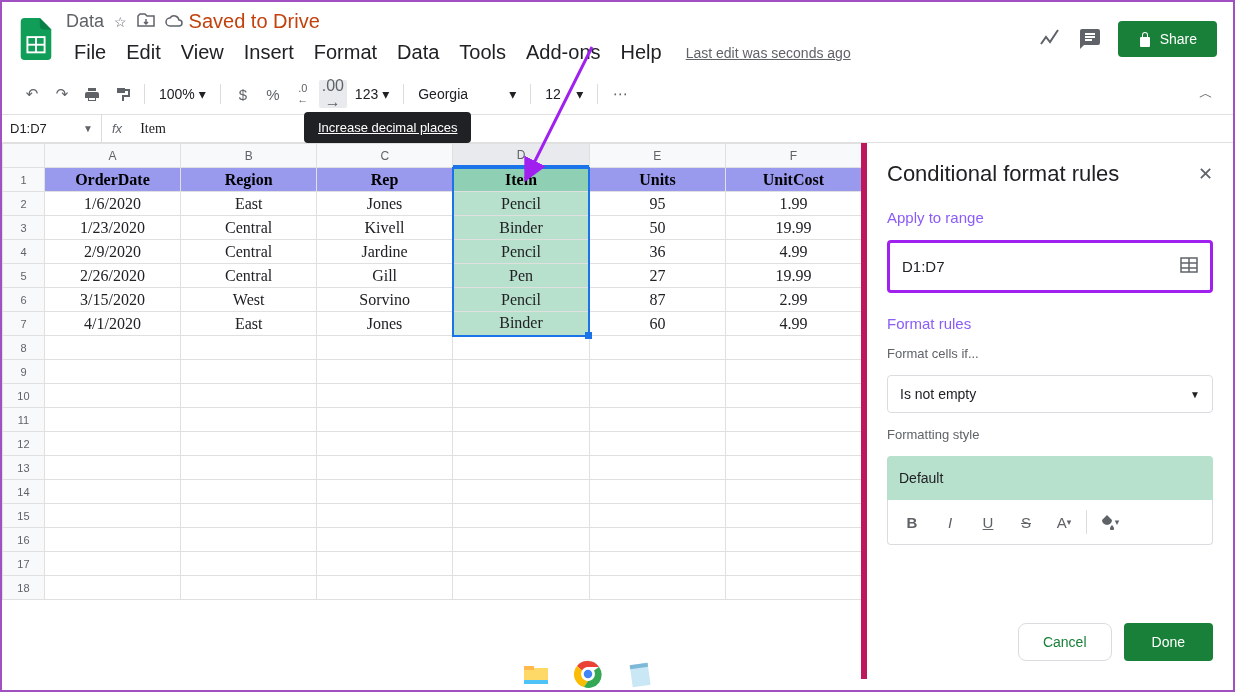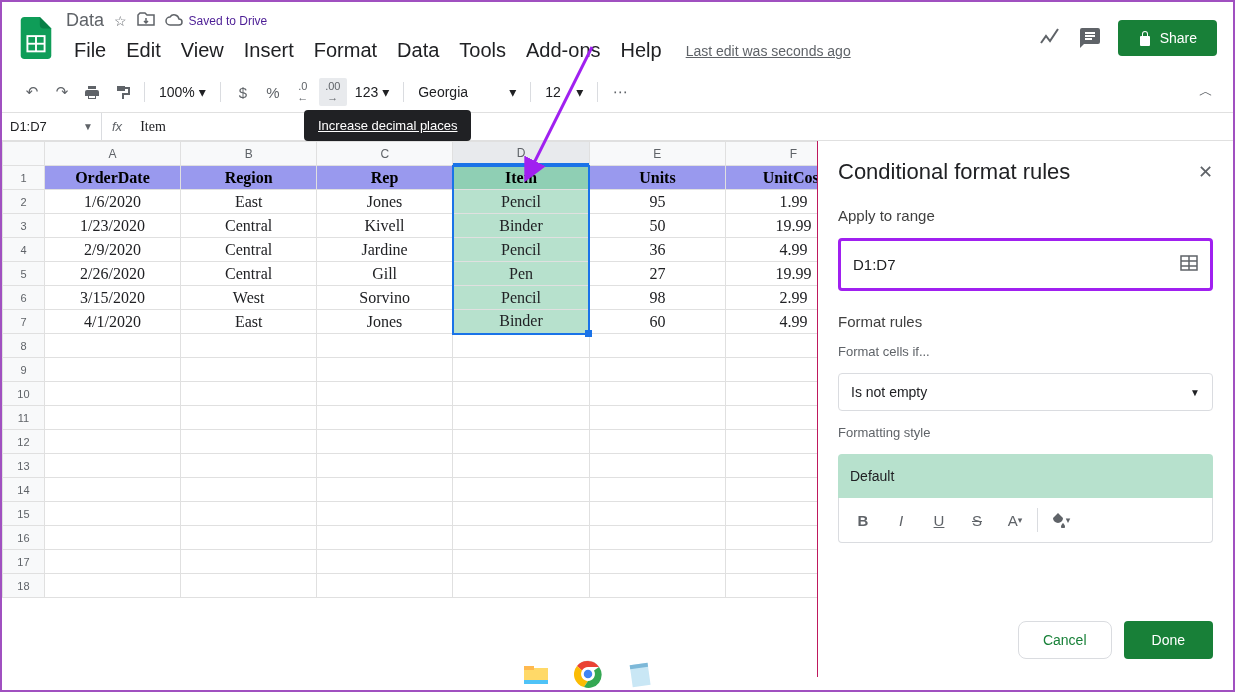--- a/index.html
+++ b/index.html
@@ -4,21 +4,21 @@
 <style>
   * { box-sizing: border-box; margin: 0; padding: 0; }
   body { font-family: Arial, sans-serif; font-size: 14px; color: #202124; width: 1235px; height: 692px; overflow: hidden; position: relative; background: #fff; border: 2px solid #a050c0; }
   .titlebar { display: flex; align-items: center; padding: 8px 16px 0 16px; gap: 12px; }
   .logo { width: 36px; height: 48px; display: flex; align-items: center; justify-content: center; }
   .logo svg { width: 32px; height: 42px; }
   .title-block { flex: 1; }
   .title-row { display: flex; align-items: center; gap: 10px; }
   .doc-title { font-size: 18px; color: #5f6368; }
   .title-icon { color: #5f6368; cursor: pointer; }
-  .drive-status { color: #4c1d95; font-size: 12px; display: flex; align-items: center; gap: 6px; }
+  .drive-status { color: #c2410c; font-size: 20px; display: flex; align-items: center; gap: 6px; }
   .menu-row { display: flex; gap: 4px; margin-top: 4px; align-items: center; }
   .menu-item { padding: 4px 8px; cursor: pointer; color: #202124; font-size: 20px; border-radius: 4px; }
   .last-edit { color: #5f6368; text-decoration: underline; font-size: 14px; margin-left: 12px; cursor: pointer; }
   .title-actions { display: flex; align-items: center; gap: 16px; }
   .chart-icon, .comments-icon { width: 24px; height: 24px; color: #5f6368; cursor: pointer; }
   .share-btn { background: #188038; color: #fff; border: none; border-radius: 4px; padding: 10px 20px; font-size: 14px; font-weight: 500; cursor: pointer; display: flex; align-items: center; gap: 8px; }
   .toolbar { display: flex; align-items: center; padding: 6px 16px; gap: 2px; border-bottom: 1px solid #e0e0e0; margin-top: 6px; position: relative; }
   .tb-btn { width: 28px; height: 28px; display: flex; align-items: center; justify-content: center; cursor: pointer; border-radius: 2px; color: #5f6368; font-size: 15px; }
   .tb-sep { width: 1px; height: 20px; background: #dadce0; margin: 0 6px; }
   .tb-select { display: flex; align-items: center; gap: 4px; padding: 4px 6px; cursor: pointer; color: #202124; font-size: 14px; }
@@ -44,28 +44,28 @@
   .sheet .center { text-align: center; }
   .sel-col { background: #b7e1cd; }
   .sel-border-top { border-top: 2px solid #1a73e8 !important; }
   .sel-border-left { border-left: 2px solid #1a73e8 !important; }
   .sel-border-right { border-right: 2px solid #1a73e8 !important; }
   .sel-border-bottom { border-bottom: 2px solid #1a73e8 !important; }
   .sel-handle { position: absolute; width: 7px; height: 7px; background: #1a73e8; right: -4px; bottom: -4px; }
   .col-header-sel { background: #e8eaed !important; }
   .col-header-sel::after { content: ''; position: absolute; bottom: 0; left: 0; right: 0; height: 2px; background: #1a73e8; }
   
-  .side-panel { width: 416px; border-left: 1px solid #be185d; padding: 18px 20px; display: flex; flex-direction: column; gap: 14px; overflow-y: auto; }
+  .side-panel { width: 372px; border-left: 6px solid #be185d; padding: 18px 20px; display: flex; flex-direction: column; gap: 14px; overflow-y: auto; }
   .panel-head { display: flex; justify-content: space-between; align-items: center; }
   .panel-title { font-size: 22px; color: #202124; font-weight: 400; }
   .close-x { cursor: pointer; color: #5f6368; font-size: 18px; }
   .tabs { display: flex; }
   .tab { flex: 1; text-align: center; padding: 10px 0; cursor: pointer; color: #5f6368; font-size: 15px; }
   .tab.active { color: #188038; border-bottom: 3px solid #188038; font-weight: 500; }
-  .section-label { font-size: 15px; color: #404040; margin-top: 8px; }
+  .section-label { font-size: 15px; color: #8b5cf6; margin-top: 8px; }
   .section-sublabel { font-size: 13px; color: #5f6368; }
   .range-input { border: 3px solid #a020f0; border-radius: 4px; padding: 14px 12px; display: flex; justify-content: space-between; align-items: center; font-size: 15px; }
   .grid-icon { color: #5f6368; }
   .dropdown { border: 1px solid #dadce0; border-radius: 4px; padding: 10px 12px; display: flex; justify-content: space-between; align-items: center; font-size: 14px; cursor: pointer; }
   .style-preview { background: #b7e1cd; padding: 14px 12px; font-size: 14px; border-radius: 4px 4px 0 0; }
   .style-toolbar { border: 1px solid #dadce0; border-top: none; border-radius: 0 0 4px 4px; display: flex; padding: 6px; gap: 2px; }
   .style-btn { width: 36px; height: 32px; display: flex; align-items: center; justify-content: center; cursor: pointer; border-radius: 2px; color: #5f6368; font-size: 15px; }
   .panel-actions { display: flex; justify-content: flex-end; gap: 12px; margin-top: auto; padding-top: 20px; }
   .btn-cancel { background: #fff; border: 1px solid #dadce0; color: #188038; padding: 10px 24px; border-radius: 8px; font-size: 14px; cursor: pointer; font-weight: 500; }
   .btn-done { background: #188038; color: #fff; border: none; padding: 10px 28px; border-radius: 4px; font-size: 14px; cursor: pointer; font-weight: 500; }
@@ -144,21 +144,21 @@
       <svg width="16" height="16" viewBox="0 0 16 16">
         <path fill="#5f6368" d="M11 2H3v5h8V5h3v4H8v6h2V11h6V3h-5z"></path>
       </svg>
     </span>
   <span class="tb-sep"></span>
   <span class="tb-select"><span>100%</span> ▾</span>
   <span class="tb-sep"></span>
   <span class="tb-btn">$</span>
   <span class="tb-btn">%</span>
   <span class="tb-btn" style="font-size:11px;flex-direction:column;line-height:1">.0<span>←</span></span>
-  <span class="tb-btn active" style="font-size:11px;flex-direction:column;line-height:1">.00<span>→</span></span>
+  <span class="tb-btn active" style="font-size:16px;flex-direction:column;line-height:1">.00<span>→</span></span>
   <span class="tb-select"><span>123</span>▾</span>
   <span class="tb-sep"></span>
   <span class="tb-select" style="width:110px;justify-content:space-between"><span>Georgia</span> ▾</span>
   <span class="tb-sep"></span>
   <span class="tb-select" style="width:50px;justify-content:space-between"><span>12</span> ▾</span>
   <span class="tb-sep"></span>
   <span class="tb-btn">⋯</span>
   <span class="collapse-icon">︿</span>
   <div class="tooltip">Increase decimal places</div>
 </div>
@@ -240,21 +240,21 @@
             <td class="center sel-col sel-border-left sel-border-right">Pen</td>
             <td class="right">27</td>
             <td class="right">19.99</td>
           </tr>
           <tr>
             <th>6</th>
             <td class="right">3/15/2020</td>
             <td class="center">West</td>
             <td class="center">Sorvino</td>
             <td class="center sel-col sel-border-left sel-border-right">Pencil</td>
-            <td class="right">98</td>
+            <td class="right">87</td>
             <td class="right">2.99</td>
           </tr>
           <tr>
             <th>7</th>
             <td class="right">4/1/2020</td>
             <td class="center">East</td>
             <td class="center">Jones</td>
             <td class="center sel-col sel-border-left sel-border-right sel-border-bottom" style="position: relative;">Binder<span class="sel-handle"></span></td>
             <td class="right">60</td>
             <td class="right">4.99</td>

